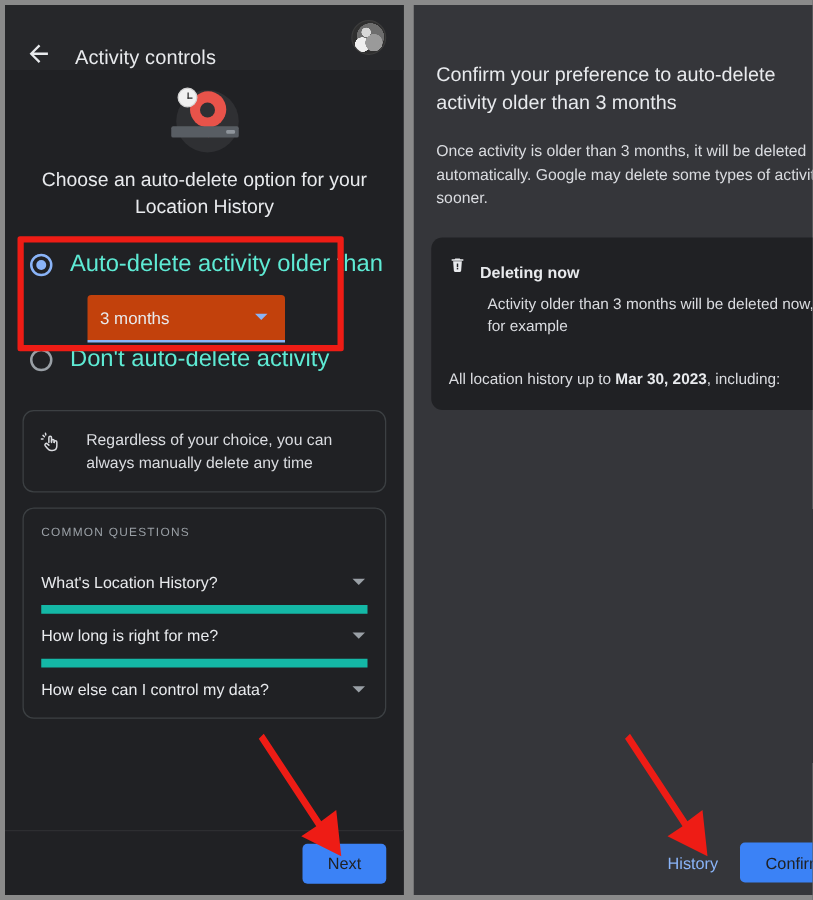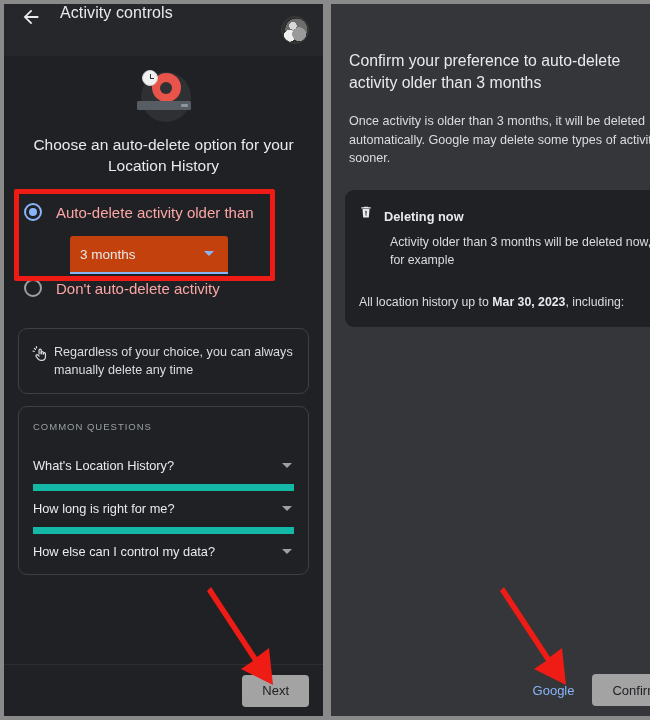--- a/index.html
+++ b/index.html
@@ -20,21 +20,21 @@
     position: absolute;
     left: 4px; top: 4px;
     width: 319px; height: 712px;
     background: #202124;
     overflow: hidden;
   }
   .lp-header {
     height: 52px;
     background: #26272a;
     display: flex;
-    align-items: flex-start;
+    align-items: flex-end;
     padding: 0 14px;
     position: relative;
   }
   .back-icon {
     width: 26px; height: 26px;
     display: flex; align-items: center; justify-content: center;
     flex: 0 0 auto;
   }
   .back-icon svg { display: block; }
   .lp-title {
@@ -140,22 +140,22 @@
     position: relative;
     margin-left: 6px;
   }
   .radio.checked:after {
     content:""; position:absolute; left:3px; top:3px;
     width:8px; height:8px; border-radius:50%; background:#8ab4f8;
   }
   .radio.empty { border-color: #9aa0a6; }
   .opt-label {
     margin-left: 14px;
-    font-size: 15px;
-    color: #fca5a5;
+    font-size: 19px;
+    color: #5eead4;
   }
   .select-wrap { margin: 10px 0 0 52px; width: 158px; }
   .select-box {
     height: 36px;
     background: #c2410c;
     border-radius: 3px 3px 0 0;
     display: flex; align-items: center;
     padding: 0 10px;
     position: relative;
   }
@@ -173,21 +173,21 @@
   .card {
     margin: 26px 14px 0;
     border: 1px solid #3c4043;
     border-radius: 9px;
     padding: 14px 13px;
     display: flex;
     align-items: flex-start;
   }
   .tap-icon { flex: 0 0 auto; margin-top: 2px; }
   .card-text {
-    margin-left: 5px;
+    margin-left: 20px;
     font-size: 12.6px;
     line-height: 18px;
     color: #dadce0;
   }
 
   .faq-card {
     margin: 12px 14px 0;
     border: 1px solid #3c4043;
     border-radius: 9px;
     padding: 14px 14px 4px;
@@ -216,21 +216,21 @@
   .lp-footer {
     position: absolute;
     left: 0; right: 0; bottom: 0;
     height: 52px;
     background: #202124;
     border-top: 1px solid #2d2e31;
     display: flex; align-items: center; justify-content: flex-end;
     padding-right: 14px;
   }
   .btn-primary {
-    background: #a3a3a3;
+    background: #3b82f6;
     color: #202124;
     border: none;
     border-radius: 4px;
     height: 32px;
     padding: 0 20px;
     font-size: 13px;
     font-family: "Liberation Sans", sans-serif;
     cursor: pointer;
   }
 
@@ -428,21 +428,21 @@
 
       <div class="del-sub">Activity older than 3 months will be deleted now, for example</div>
 
       <div class="del-all">
         <span>All location history up to </span><b>Mar 30, 2023</b><span>, including:</span>
       </div>
 
     </div>
 
     <div class="rp-footer">
-      <button class="btn-text">Google</button>
+      <button class="btn-text">History</button>
       <button class="btn-primary">Confirm</button>
     </div>
   </div>
 
   <svg class="anno" id="arrow-left" width="95" height="105" viewBox="0 0 95 105">
     <path d="M6 2 L52 72 L64 63 L68 100 L36 84 L48 76 L2 6 Z" fill="#ee1c15"></path>
   </svg>
 
   <svg class="anno" id="arrow-right" width="95" height="105" viewBox="0 0 95 105">
     <path d="M6 2 L52 72 L64 63 L68 100 L36 84 L48 76 L2 6 Z" fill="#ee1c15"></path>

